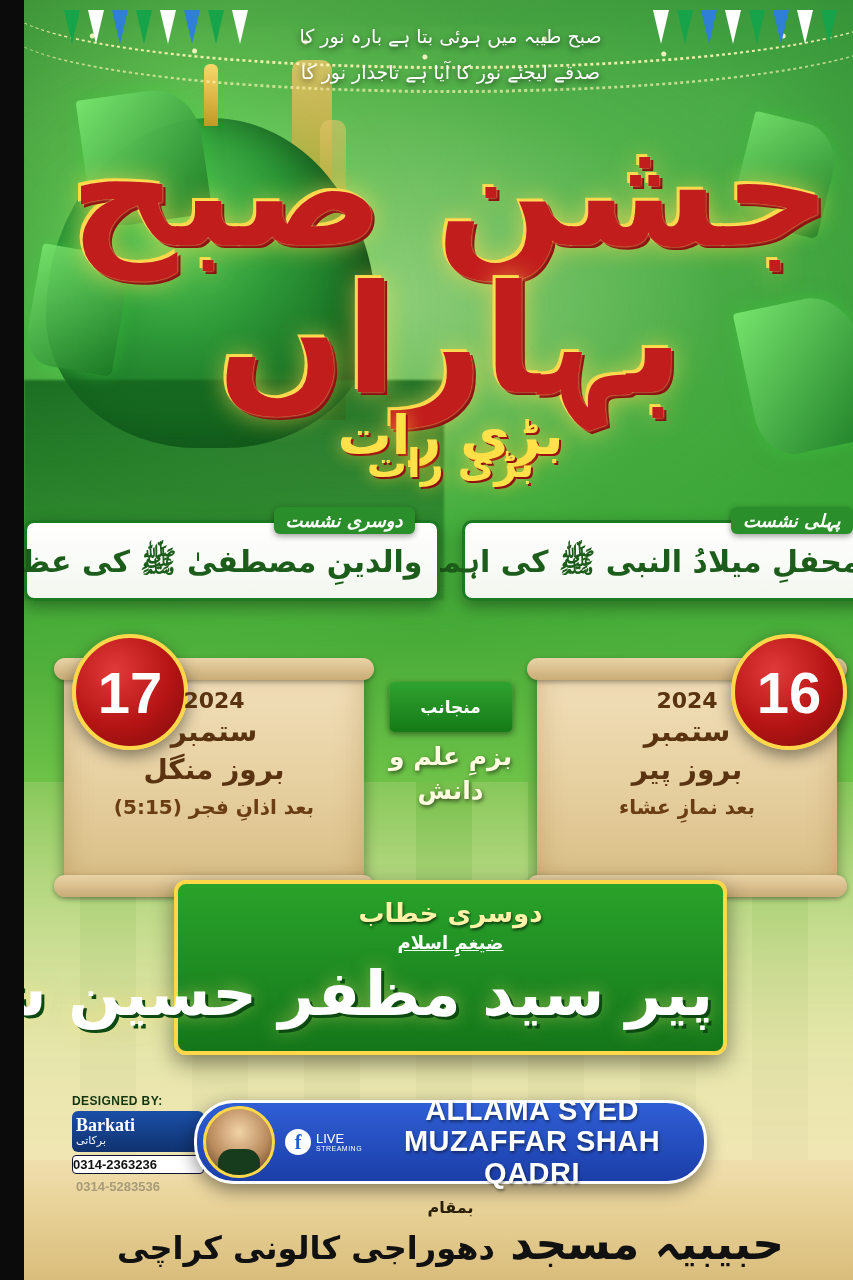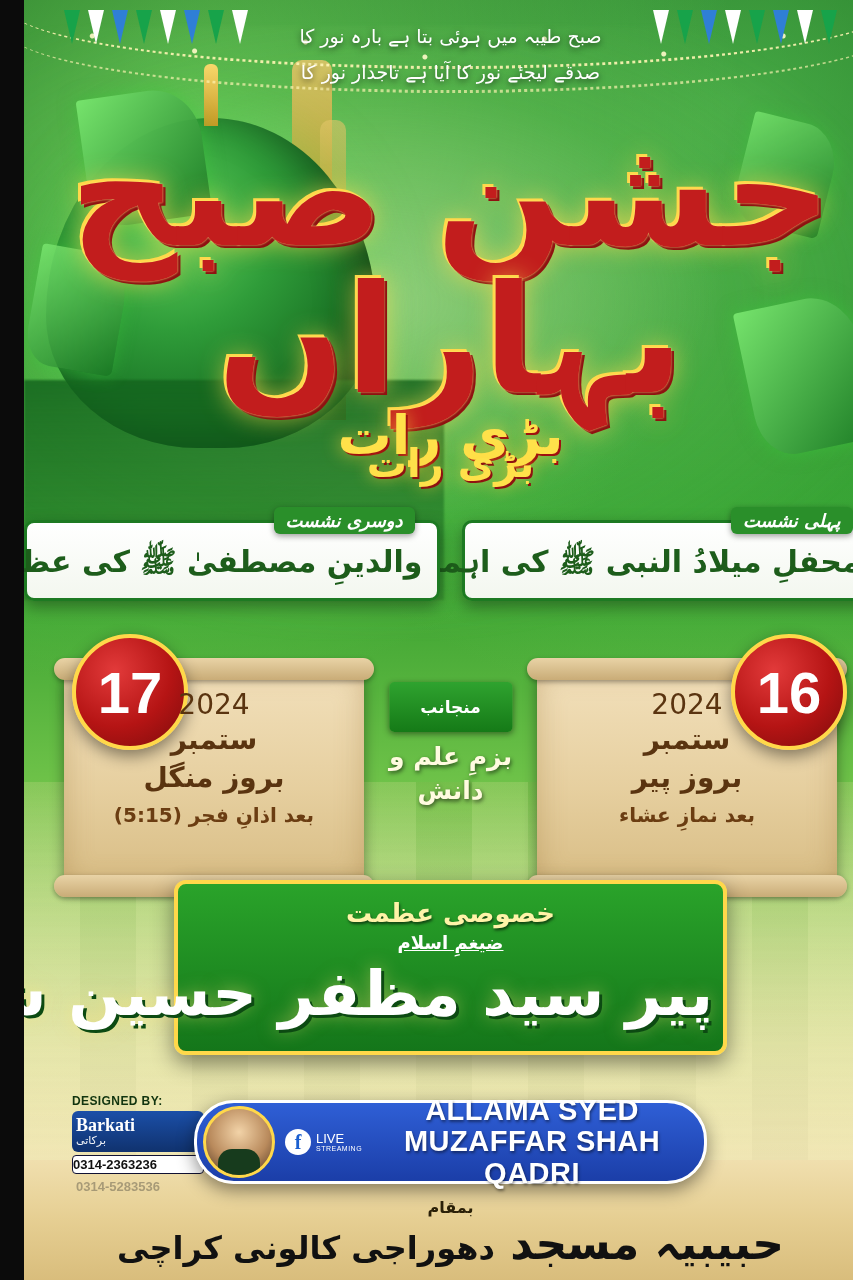--- a/index.html
+++ b/index.html
@@ -284,22 +284,22 @@
     text-align: center;
     color: #5a3410;
   }
   .scroll-date {
     font-size: 28px;
     font-weight: bold;
     line-height: 1.35;
     white-space: nowrap;
   }
   .scroll-year {
-    font-size: 28px;
-    font-weight: normal;
+    font-size: 22px;
+    font-weight: bold;
   }
   .scroll-note {
     margin-top: 6px;
     font-size: 20px;
     font-weight: bold;
     color: #6b3d12;
   }
   .day-badge {
     position: absolute;
     top: -36px;
@@ -622,21 +622,21 @@
         <div class="scroll-date">ستمبر</div>
         <div class="scroll-date">بروز منگل</div>
         <div class="scroll-note">بعد اذانِ فجر (5:15)</div>
       </div>
     </div>
   </div>
 
   <div class="badi-raat urdu">بڑی رات</div>
 
   <div class="speaker-panel">
-    <div class="khitab urdu">خصوصی عظمت</div>
+    <div class="khitab urdu">دوسری خطاب</div>
     <div class="speaker-title urdu">ضیغمِ اسلام</div>
     <div class="speaker-name urdu">پیر سید مظفر حسین شاہ قادری</div>
   </div>
 
   <div class="designer">
     <div class="designer-label">DESIGNED BY:</div>
     <div class="designer-logo">
       <div class="brand">Barkati</div>
       <div class="brand-urdu urdu">برکاتی</div>
     </div>

